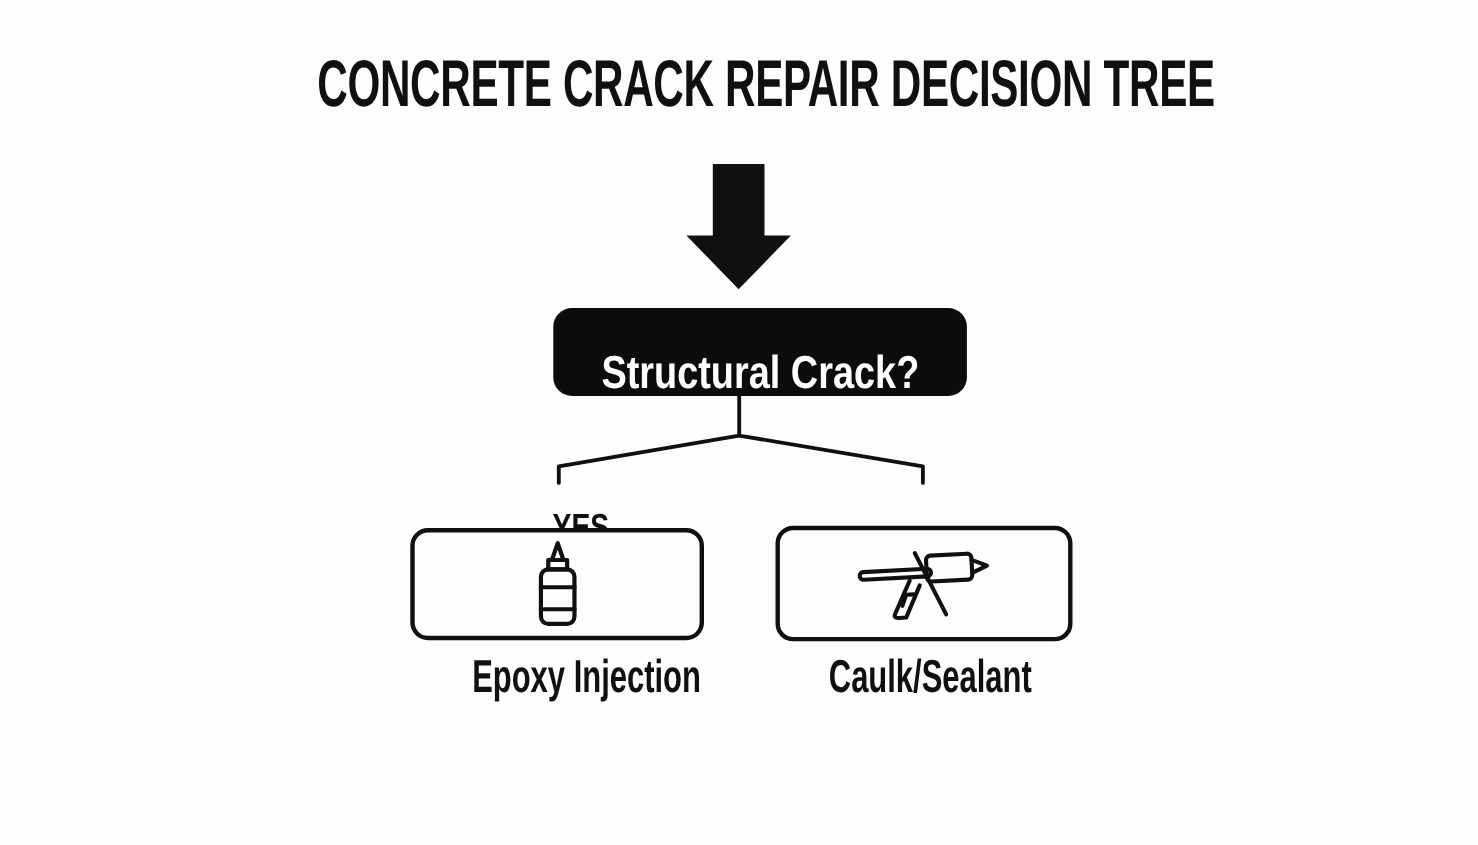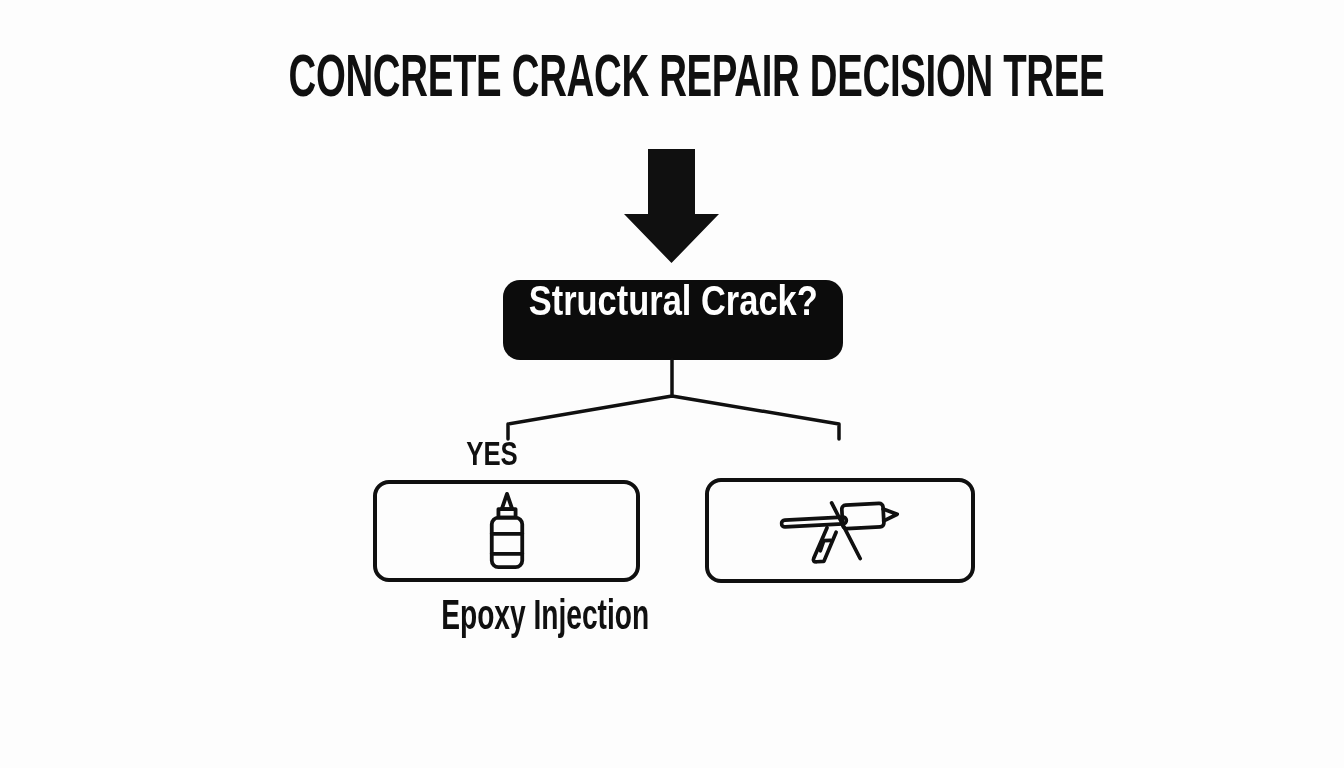--- a/index.html
+++ b/index.html
@@ -13,44 +13,44 @@
   body{background:var(--bg);font-family:"Liberation Sans","DejaVu Sans",sans-serif;}
   .canvas{position:relative;width:1344px;height:768px;background:var(--bg);}
   .cond{display:inline-block;white-space:nowrap;transform:scaleX(var(--sx,0.7));transform-origin:center center;}
   .title{
     position:absolute;left:0;right:0;top:46px;
     text-align:center;font-size:60px;font-weight:700;color:var(--ink);
     line-height:1;letter-spacing:-0.5px;margin-left:48px;
   }
   .arrow-svg{position:absolute;left:624px;top:149px;}
   .decision{
-    position:absolute;left:503px;top:280px;width:340px;height:80px;
+    position:absolute;left:503px;top:280px;width:376px;height:80px;
     background:var(--node-bg);border-radius:17px;
-    display:flex;align-items:flex-start;justify-content:center;
+    display:flex;align-items:flex-end;justify-content:center;
     color:var(--node-text);font-size:42px;font-weight:700;line-height:1;
   }
   .connectors{position:absolute;left:0;top:0;pointer-events:none;}
   .answer{
     position:absolute;top:437px;width:160px;text-align:center;
     font-size:33px;font-weight:700;color:var(--ink);line-height:1;
   }
-  .answer.yes{left:412px;}
+  .answer.yes{left:448px;margin-top:25px;}
   .answer.no{left:761px;}
   .outcome-box{
     position:absolute;background:var(--bg);
     border:4px solid var(--ink);border-radius:16px;
     display:flex;align-items:center;justify-content:center;
   }
   .outcome-box.left{left:373px;top:480px;width:267px;height:102px;}
   .outcome-box.right{left:705px;top:478px;width:270px;height:105px;}
   .outcome-label{
     position:absolute;top:594px;width:264px;text-align:center;
     font-size:42px;font-weight:700;color:var(--ink);line-height:1;
   }
-  .outcome-label.left{left:390px;}
+  .outcome-label.left{left:378px;}
   .outcome-label.right{left:708px;}
   .gun-svg{transform:rotate(-3deg);}
 </style>
 </head>
 <body>
 
 <div class="canvas">
 
   <div class="title">
     <span class="cond" style="--sx:0.64">CONCRETE CRACK REPAIR DECISION TREE</span>
@@ -93,14 +93,17 @@
         <path d="M54 3 L80 61"></path>
         <path d="M48 28 L33 58 Q31 62 36 62 L43 62 L57 33"></path>
         <path d="M51 41 L44 41 L40 51"></path>
       </g>
     </svg>
   </div>
 
   <div class="outcome-label left">
     <span class="cond" style="--sx:0.67">Epoxy Injection</span>
   </div>
+  <div class="outcome-label right">
+    <span class="cond" style="--sx:0.67">Caulk/Sealant</span>
+  </div>
 
 </div>
 
 </body></html>

